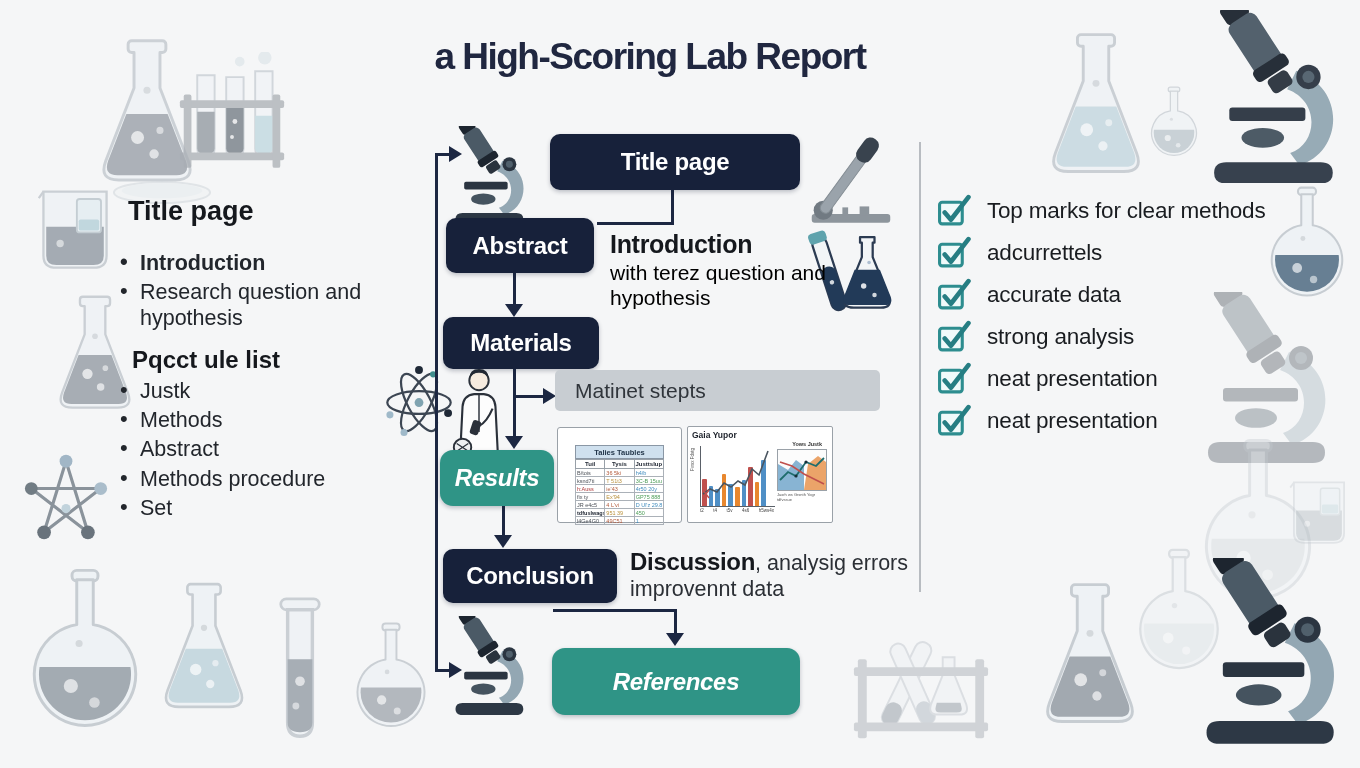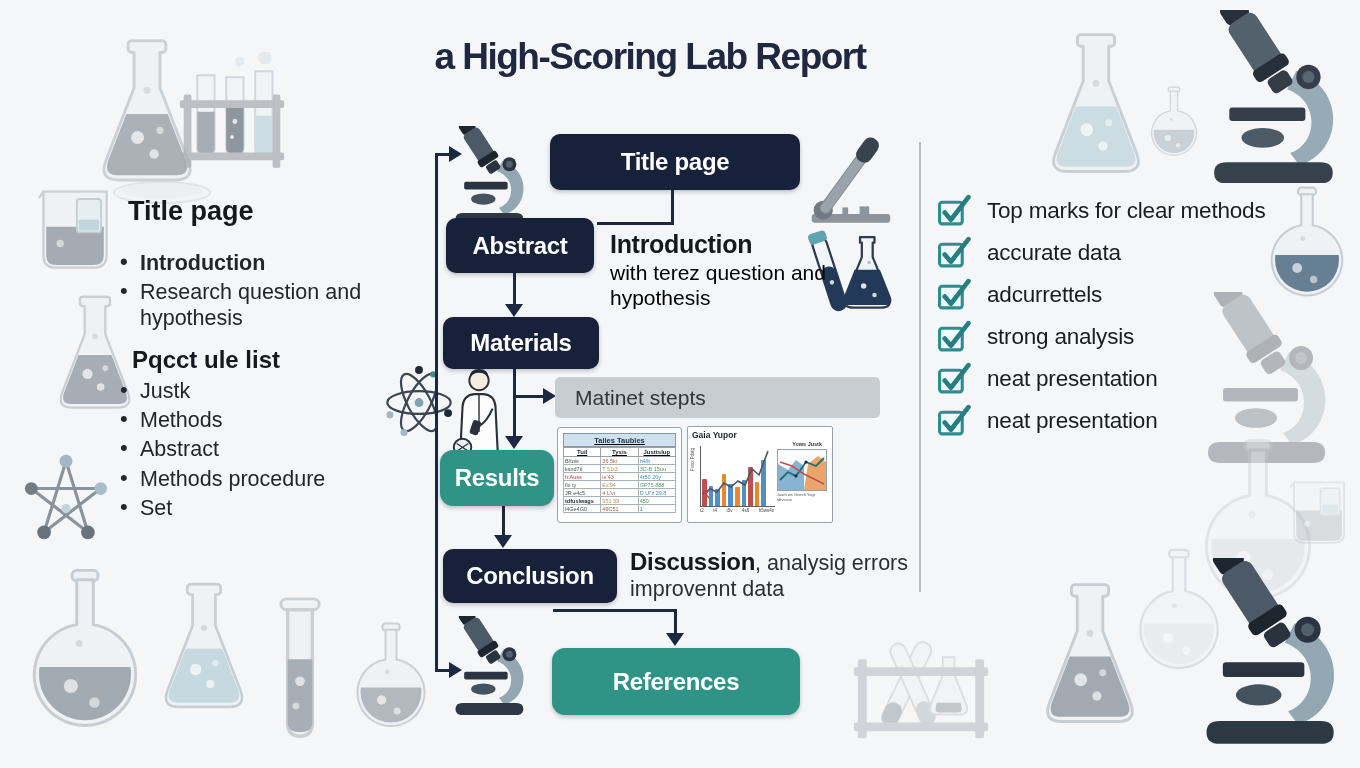--- a/index.html
+++ b/index.html
@@ -16,38 +16,38 @@
   ul.blist li{position:relative;padding-left:22px;font-size:21.5px;line-height:1.22;margin-bottom:3px;}
   ul.blist li::before{content:"•";position:absolute;left:2px;top:-1px;font-size:22px;color:#22262c;}
   .lp-list1{left:118px;top:250px;width:272px;}
   .lp-list1 li.b{font-weight:700;}
   .lp-list2{left:118px;top:378px;width:280px;}
 
   
   .fbox{position:absolute;background:#17213a;border-radius:10px;color:#fff;font-weight:700;
     display:flex;align-items:center;justify-content:center;font-size:24px;letter-spacing:-0.3px;
     box-shadow:0 2px 4px rgba(20,28,50,.25);}
-  .fbox.teal{background:#2f9486;border-radius:13px;}
+  .fbox.teal{background:#2f9486;border-radius:13px;font-style:italic;}
 
   .line{position:absolute;background:#1c2742;}
   .arr-r{position:absolute;width:0;height:0;border-top:8px solid transparent;border-bottom:8px solid transparent;border-left:13px solid #1c2742;}
   .arr-d{position:absolute;width:0;height:0;border-left:9px solid transparent;border-right:9px solid transparent;border-top:13px solid #1c2742;}
 
   .anno-head{font-size:25px;font-weight:700;color:#15181d;letter-spacing:-0.3px;}
   .anno-body{font-size:21px;color:#000000;line-height:1.18;margin-top:2px;}
   .intro-anno{position:absolute;left:610px;top:230px;width:250px;}
   .disc-anno{position:absolute;left:630px;top:548px;width:300px;font-size:21.5px;color:#2b2f35;line-height:1.2;}
   .disc-anno .anno-head{display:inline;font-size:24px;}
 
   .note-bar{position:absolute;left:555px;top:370px;width:305px;height:41px;background:#c8cdd2;
-    border-radius:5px;display:flex;align-items:center;padding-left:20px;font-size:21px;color:#30353b;margin-top:7px;}
+    border-radius:5px;display:flex;align-items:center;padding-left:20px;font-size:21px;color:#30353b;}
 
   
   .mini-table-card{position:absolute;left:557px;top:427px;width:125px;height:96px;background:#fff;
-    border:1.5px solid #9aa1a8;border-radius:3px;padding:5px;box-sizing:border-box;text-decoration:underline;}
+    border:1.5px solid #9aa1a8;border-radius:3px;padding:17px;box-sizing:border-box;}
   .mt-title{background:#cfe0ee;border:0.5px solid #8a97a5;font-size:7.5px;font-weight:700;
     text-align:center;padding:1.5px 0;color:#23364a;}
   .mini-table-card table{width:100%;border-collapse:collapse;table-layout:fixed;}
   .mini-table-card th{font-size:6px;border:0.5px solid #98a0a8;padding:1px 0;color:#1d2430;}
   .mini-table-card td{font-size:5.5px;border:0.5px solid #abb1b8;padding:0.5px 1px;white-space:nowrap;overflow:hidden;color:#4a4f56;}
   .mini-table-card tr:nth-child(odd) td:nth-child(2){color:#b2593a;}
   .mini-table-card tr:nth-child(even) td:nth-child(2){color:#b9913c;}
   .mini-table-card tr:nth-child(odd) td:nth-child(3){color:#3f8bbd;}
   .mini-table-card tr:nth-child(even) td:nth-child(3){color:#4d9d58;}
   .mini-table-card tr:nth-child(3) td:nth-child(1){color:#b03a3a;}
@@ -485,27 +485,27 @@
     <div class="check-row">
       <svg class="checkbox" viewBox="0 0 34 32">
           <use href="#checkg"></use>
         </svg>
       <span class="check-label">Top marks for clear methods</span>
     </div>
     <div class="check-row">
       <svg class="checkbox" viewBox="0 0 34 32">
           <use href="#checkg"></use>
         </svg>
-      <span class="check-label">accurate data</span>
+      <span class="check-label">adcurrettels</span>
     </div>
     <div class="check-row">
       <svg class="checkbox" viewBox="0 0 34 32">
           <use href="#checkg"></use>
         </svg>
-      <span class="check-label">adcurrettels</span>
+      <span class="check-label">accurate data</span>
     </div>
     <div class="check-row">
       <svg class="checkbox" viewBox="0 0 34 32">
           <use href="#checkg"></use>
         </svg>
       <span class="check-label">strong analysis</span>
     </div>
     <div class="check-row">
       <svg class="checkbox" viewBox="0 0 34 32">
           <use href="#checkg"></use>

